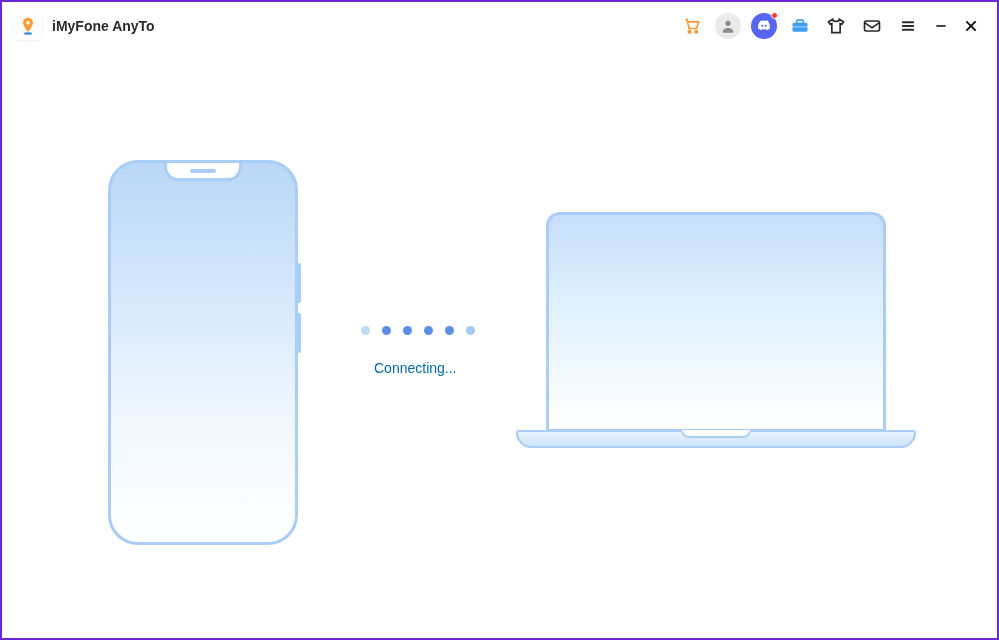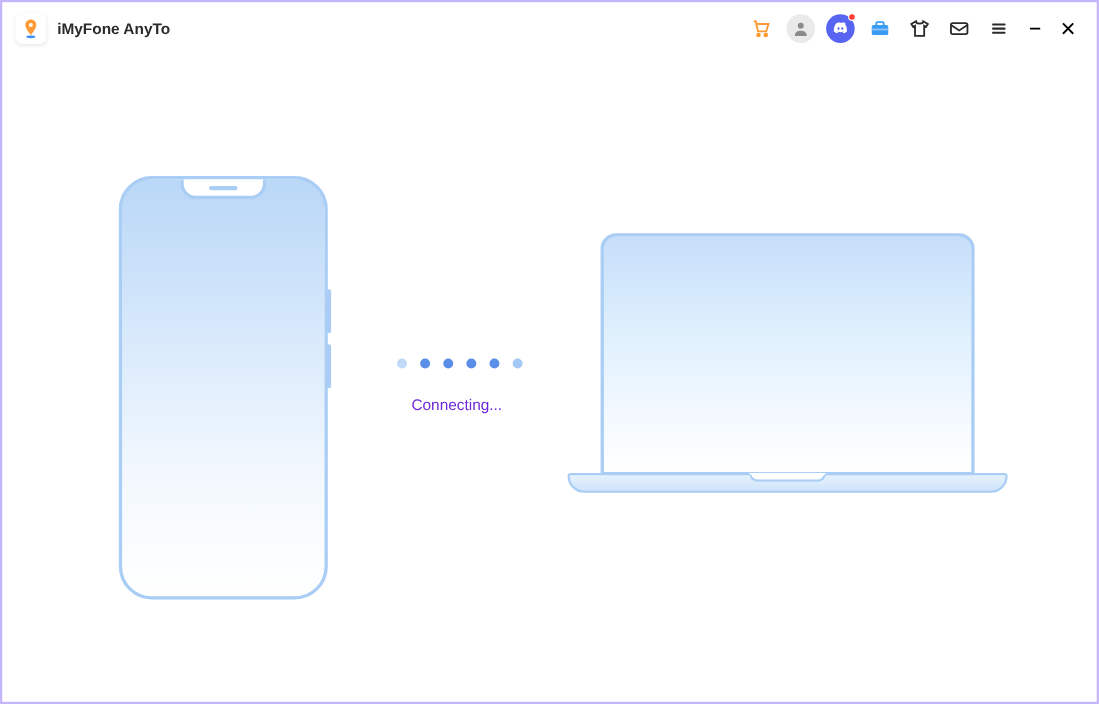--- a/index.html
+++ b/index.html
@@ -1,18 +1,18 @@
 <!DOCTYPE html>
 <html><head>
 <meta charset="utf-8">
 <style>
   * { box-sizing: border-box; margin: 0; padding: 0; }
   html, body { width: 999px; height: 640px; overflow: hidden; font-family: -apple-system, BlinkMacSystemFont, "Segoe UI", Arial, sans-serif; }
   .window {
-    width: 999px; height: 640px; background: #fff; border: 2px solid #c4b5fd; position: relative;
+    width: 999px; height: 640px; background: #fff; border: 2px solid #6d28d9; position: relative;
   }
   .titlebar {
     height: 48px; display: flex; align-items: center; justify-content: space-between;
     padding: 0 16px 0 12px;
   }
   .titlebar-left { display: flex; align-items: center; gap: 10px; }
   .app-logo {
     width: 28px; height: 28px; background: #fff; border-radius: 6px;
     display: flex; align-items: center; justify-content: center;
     box-shadow: 0 1px 3px rgba(0,0,0,0.08);
@@ -83,21 +83,21 @@
   }
 
   
   .dots-row {
     position: absolute; left: 359px; top: 276px; display: flex; gap: 12px; align-items: center;
   }
   .dot { width: 9px; height: 9px; border-radius: 50%; background: #5b8ee6; }
   .dot.faded { background: #c0d9f7; }
   .dot.semi { background: #a4c8f4; }
   .connecting-text {
-    position: absolute; left: 372px; top: 310px; font-size: 14px; color: #6d28d9;
+    position: absolute; left: 372px; top: 310px; font-size: 14px; color: #0369a1;
   }
 </style>
 </head>
 <body>
 
 <div class="window">
 
   <div class="titlebar">
     <div class="titlebar-left">
       <div class="app-logo">

